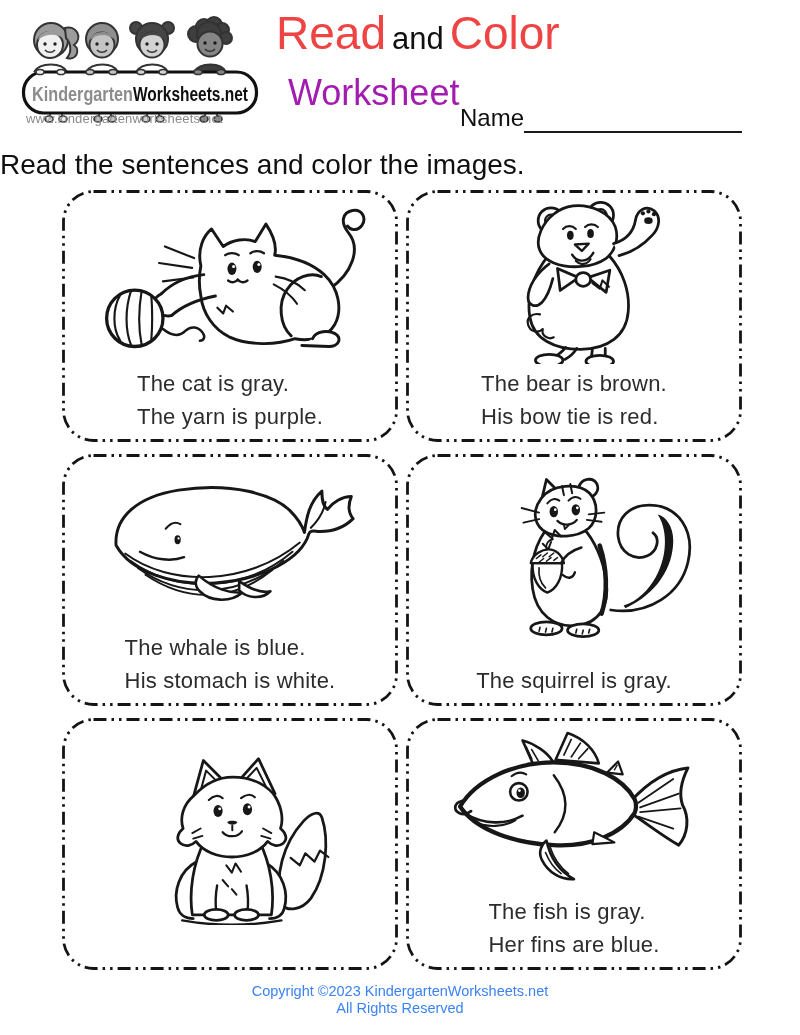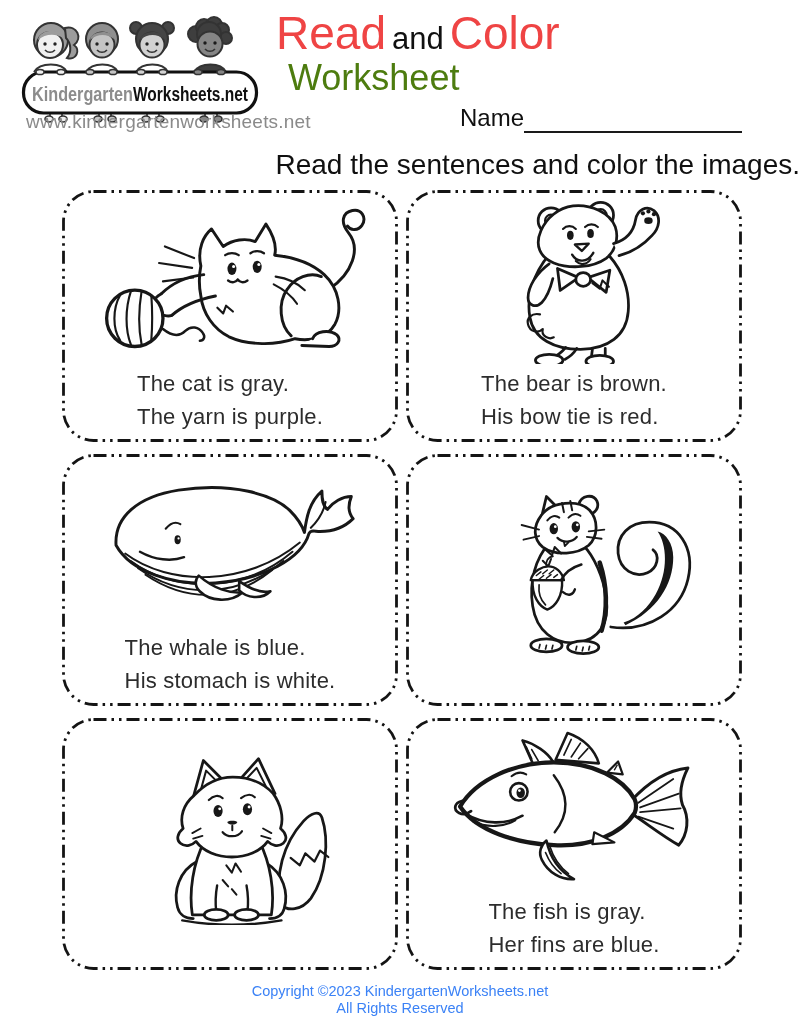--- a/index.html
+++ b/index.html
@@ -1,31 +1,31 @@
 <!DOCTYPE html>
 <html><head>
 <meta charset="utf-8">
 <style>
   html,body{margin:0;padding:0;background:#fff;}
   .page{position:relative;width:800px;height:1035px;background:#fff;overflow:hidden;
         font-family:"Liberation Sans", sans-serif;color:#1a1a1a;}
 
   
   .logo-svg{position:absolute;left:20px;top:12px;width:240px;height:112px;}
-  .site-url{position:absolute;left:26px;top:111px;font-size:19px;color:#8a8a8a;letter-spacing:.2px;}
+  .site-url{position:absolute;left:26px;top:111px;font-size:13px;color:#8a8a8a;letter-spacing:.2px;}
   .title-block{position:absolute;left:276px;top:10px;}
   .title-main{white-space:nowrap;line-height:1;}
   .t-big{font-size:46px;color:#ef4444;}
   .t-sm{font-size:31px;color:#101010;margin:0 6px;}
-  .subtitle{font-size:36px;color:#4d7c0f;margin:4px 0 0 12px;line-height:1;}
+  .subtitle{font-size:36px;color:#a21caf;margin:19px 0 0 12px;line-height:1;}
   .name-row{position:absolute;left:460px;top:101px;display:flex;align-items:flex-end;}
   .name-label{font-size:24px;color:#101010;line-height:1.2;}
   .name-line{display:inline-block;width:218px;height:30px;border-bottom:2.5px solid #1a1a1a;}
 
-  .instruction{position:absolute;left:0;top:149px;width:100%;text-align:right;
+  .instruction{position:absolute;left:0;top:149px;width:100%;text-align:left;
                font-size:28px;color:#101010;}
 
   
   .grid{position:absolute;left:62px;top:190px;display:grid;
         grid-template-columns:336px 336px;column-gap:8px;row-gap:12px;}
   .card{position:relative;width:336px;height:252px;}
   .card-border{position:absolute;inset:0;width:100%;height:100%;}
   .card-content{position:absolute;inset:0;display:flex;flex-direction:column;
                 align-items:center;justify-content:flex-end;padding-bottom:9px;}
   .art{flex:1 1 auto;display:flex;align-items:center;justify-content:center;width:100%;min-height:0;}
@@ -285,20 +285,21 @@
               <path stroke-width="1.8" d="M92,102 C91,112 95,120 99,124"></path>
               <path stroke-width="2.8" d="M138,80 C128,83 120,89 116,97"></path>
               <path stroke-width="2.6" d="M118,110 C124,115 129,113 131,107"></path>
               <ellipse fill="#fff" cx="100" cy="168" rx="17" ry="7"></ellipse>
               <ellipse fill="#fff" cx="140" cy="170" rx="17" ry="7"></ellipse>
               <path stroke-width="1.8" d="M92,171 l1,-4 M99,172 l1,-4 M106,172 l1,-4 M132,173 l1,-4 M139,174 l1,-4 M146,173 l1,-4"></path>
             </g>
           </svg>
         </div>
         <div class="caption">
+          <span class="cap-line">The squirrel is gray.</span>
         </div>
       </div>
     </section>
 
     <section class="card">
       <svg class="card-border" viewBox="0 0 336 252" preserveAspectRatio="none" aria-hidden="true">
         <rect x="1.5" y="1.5" width="333" height="249" rx="30" fill="none" stroke="#141414" stroke-width="2.8" stroke-dasharray="13 5 2.5 5 2.5 5"></rect>
       </svg>
       <div class="card-content">
         <div class="art">

